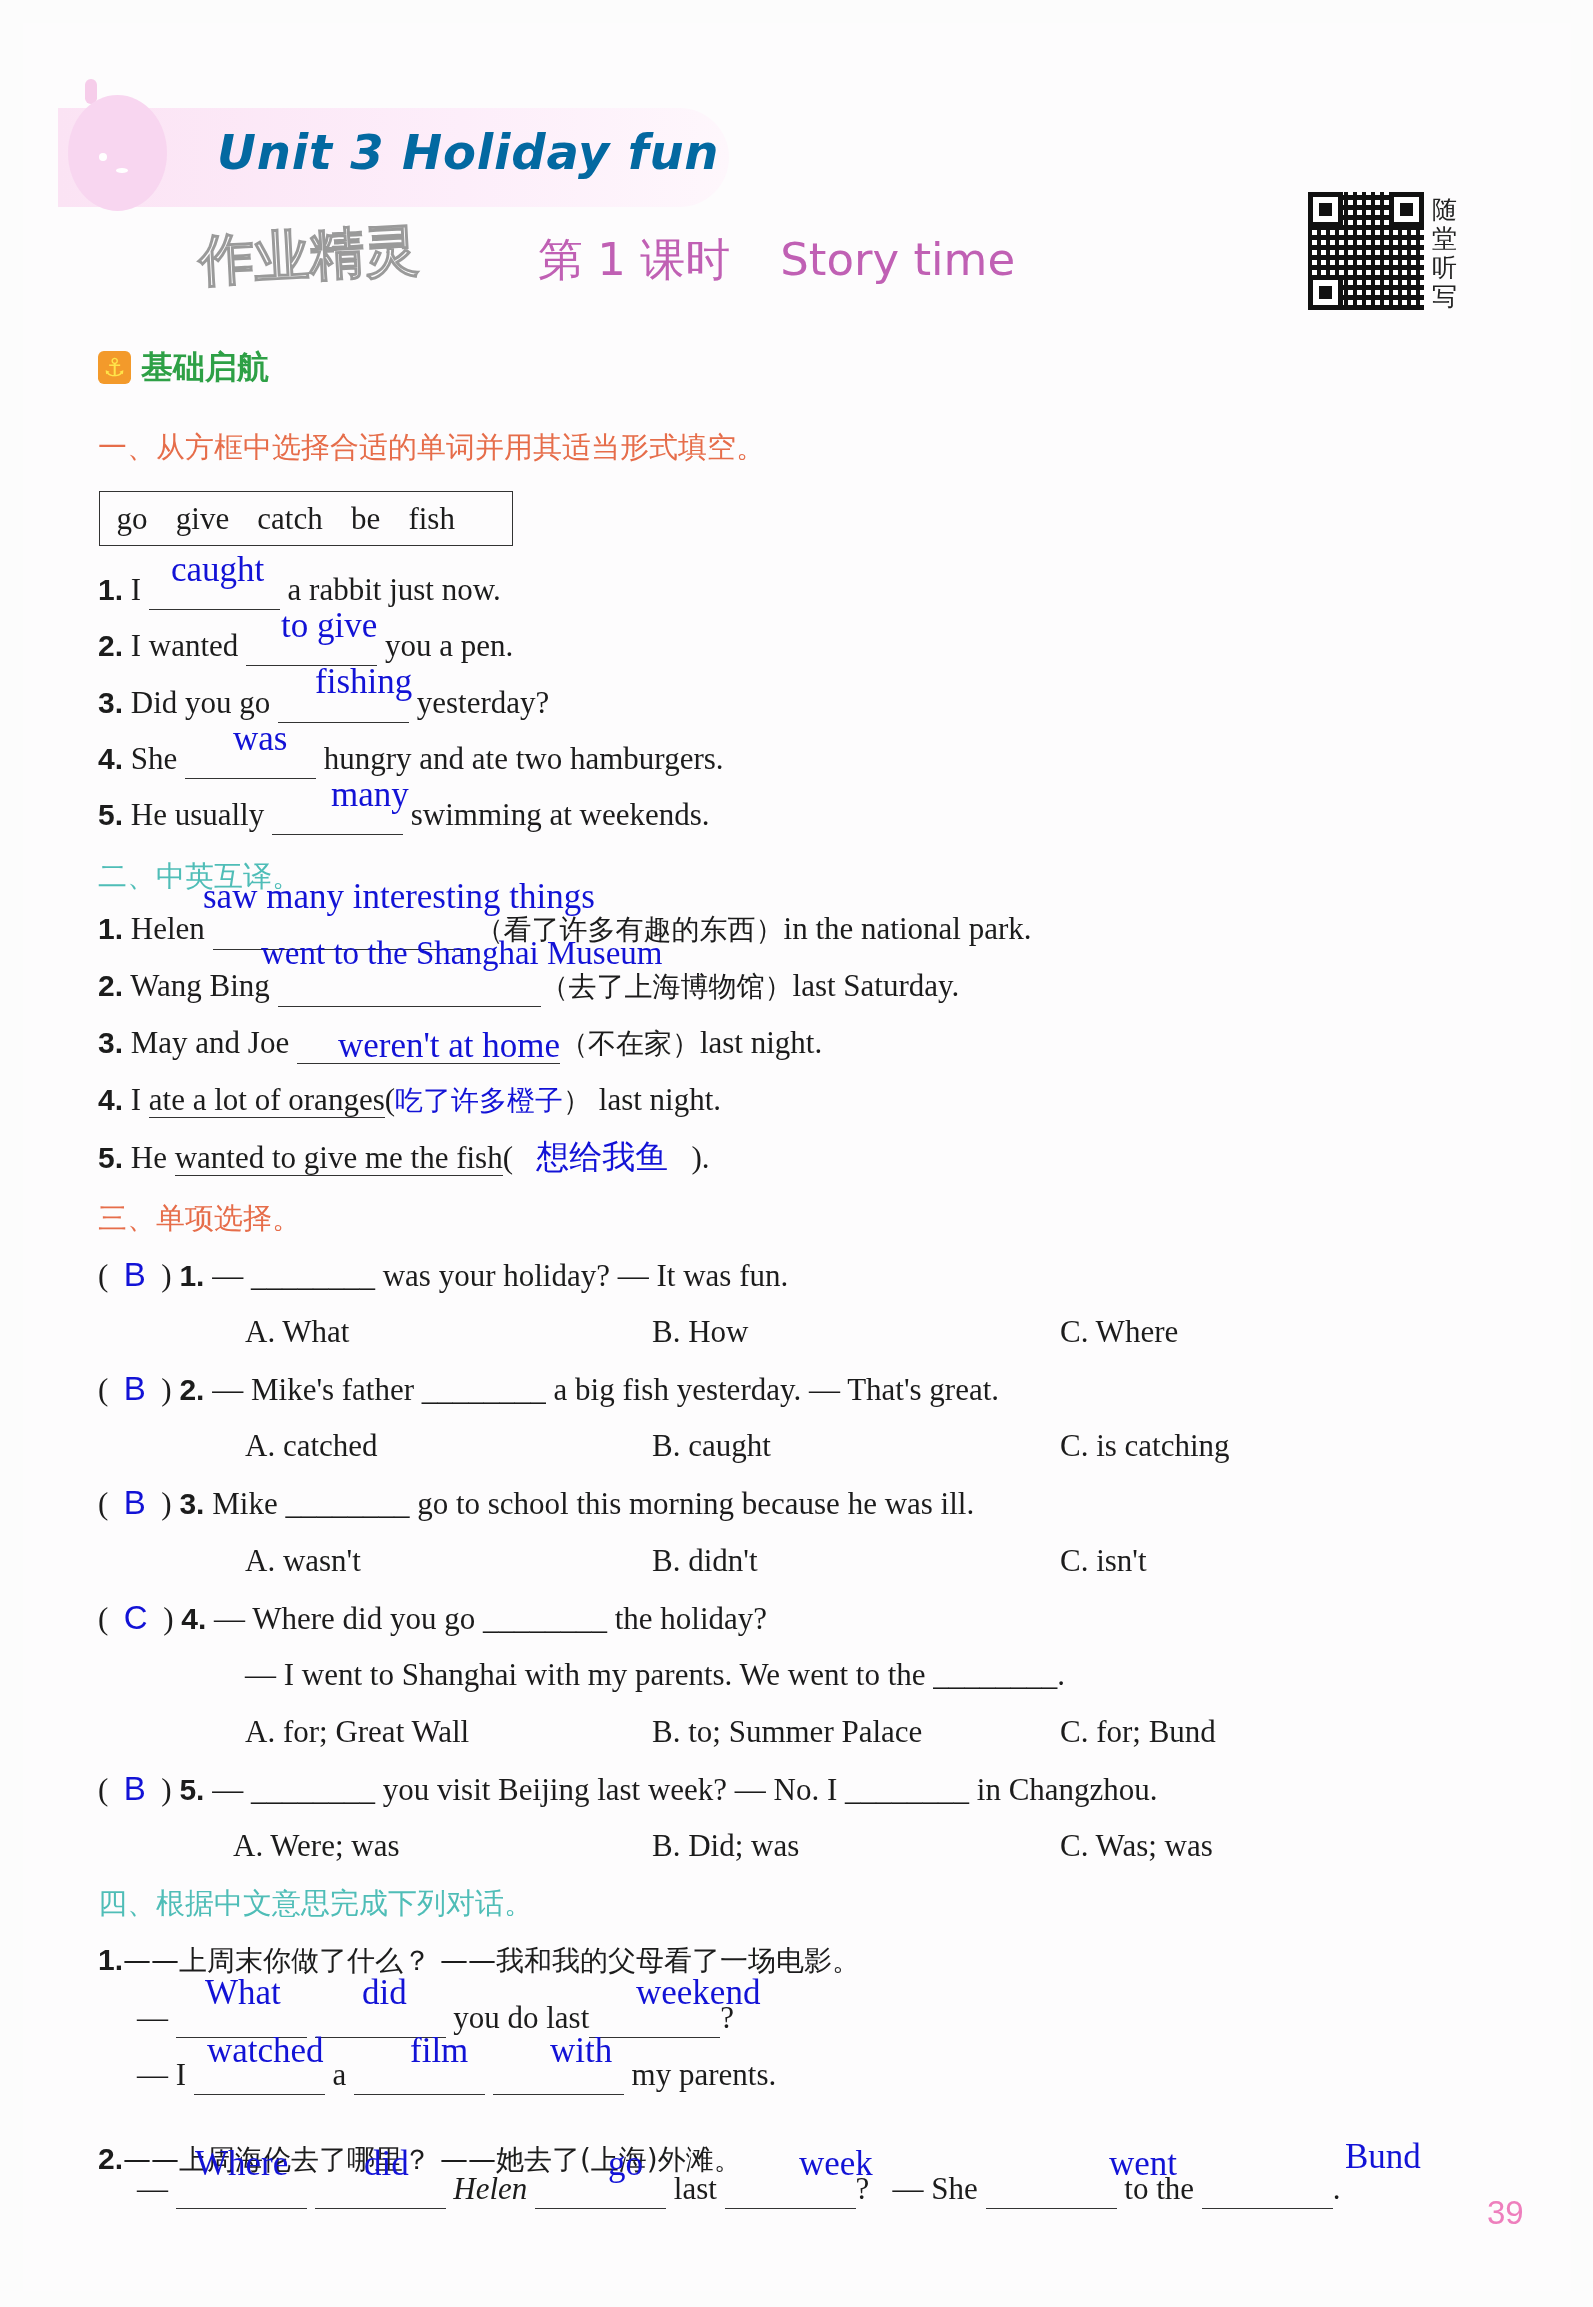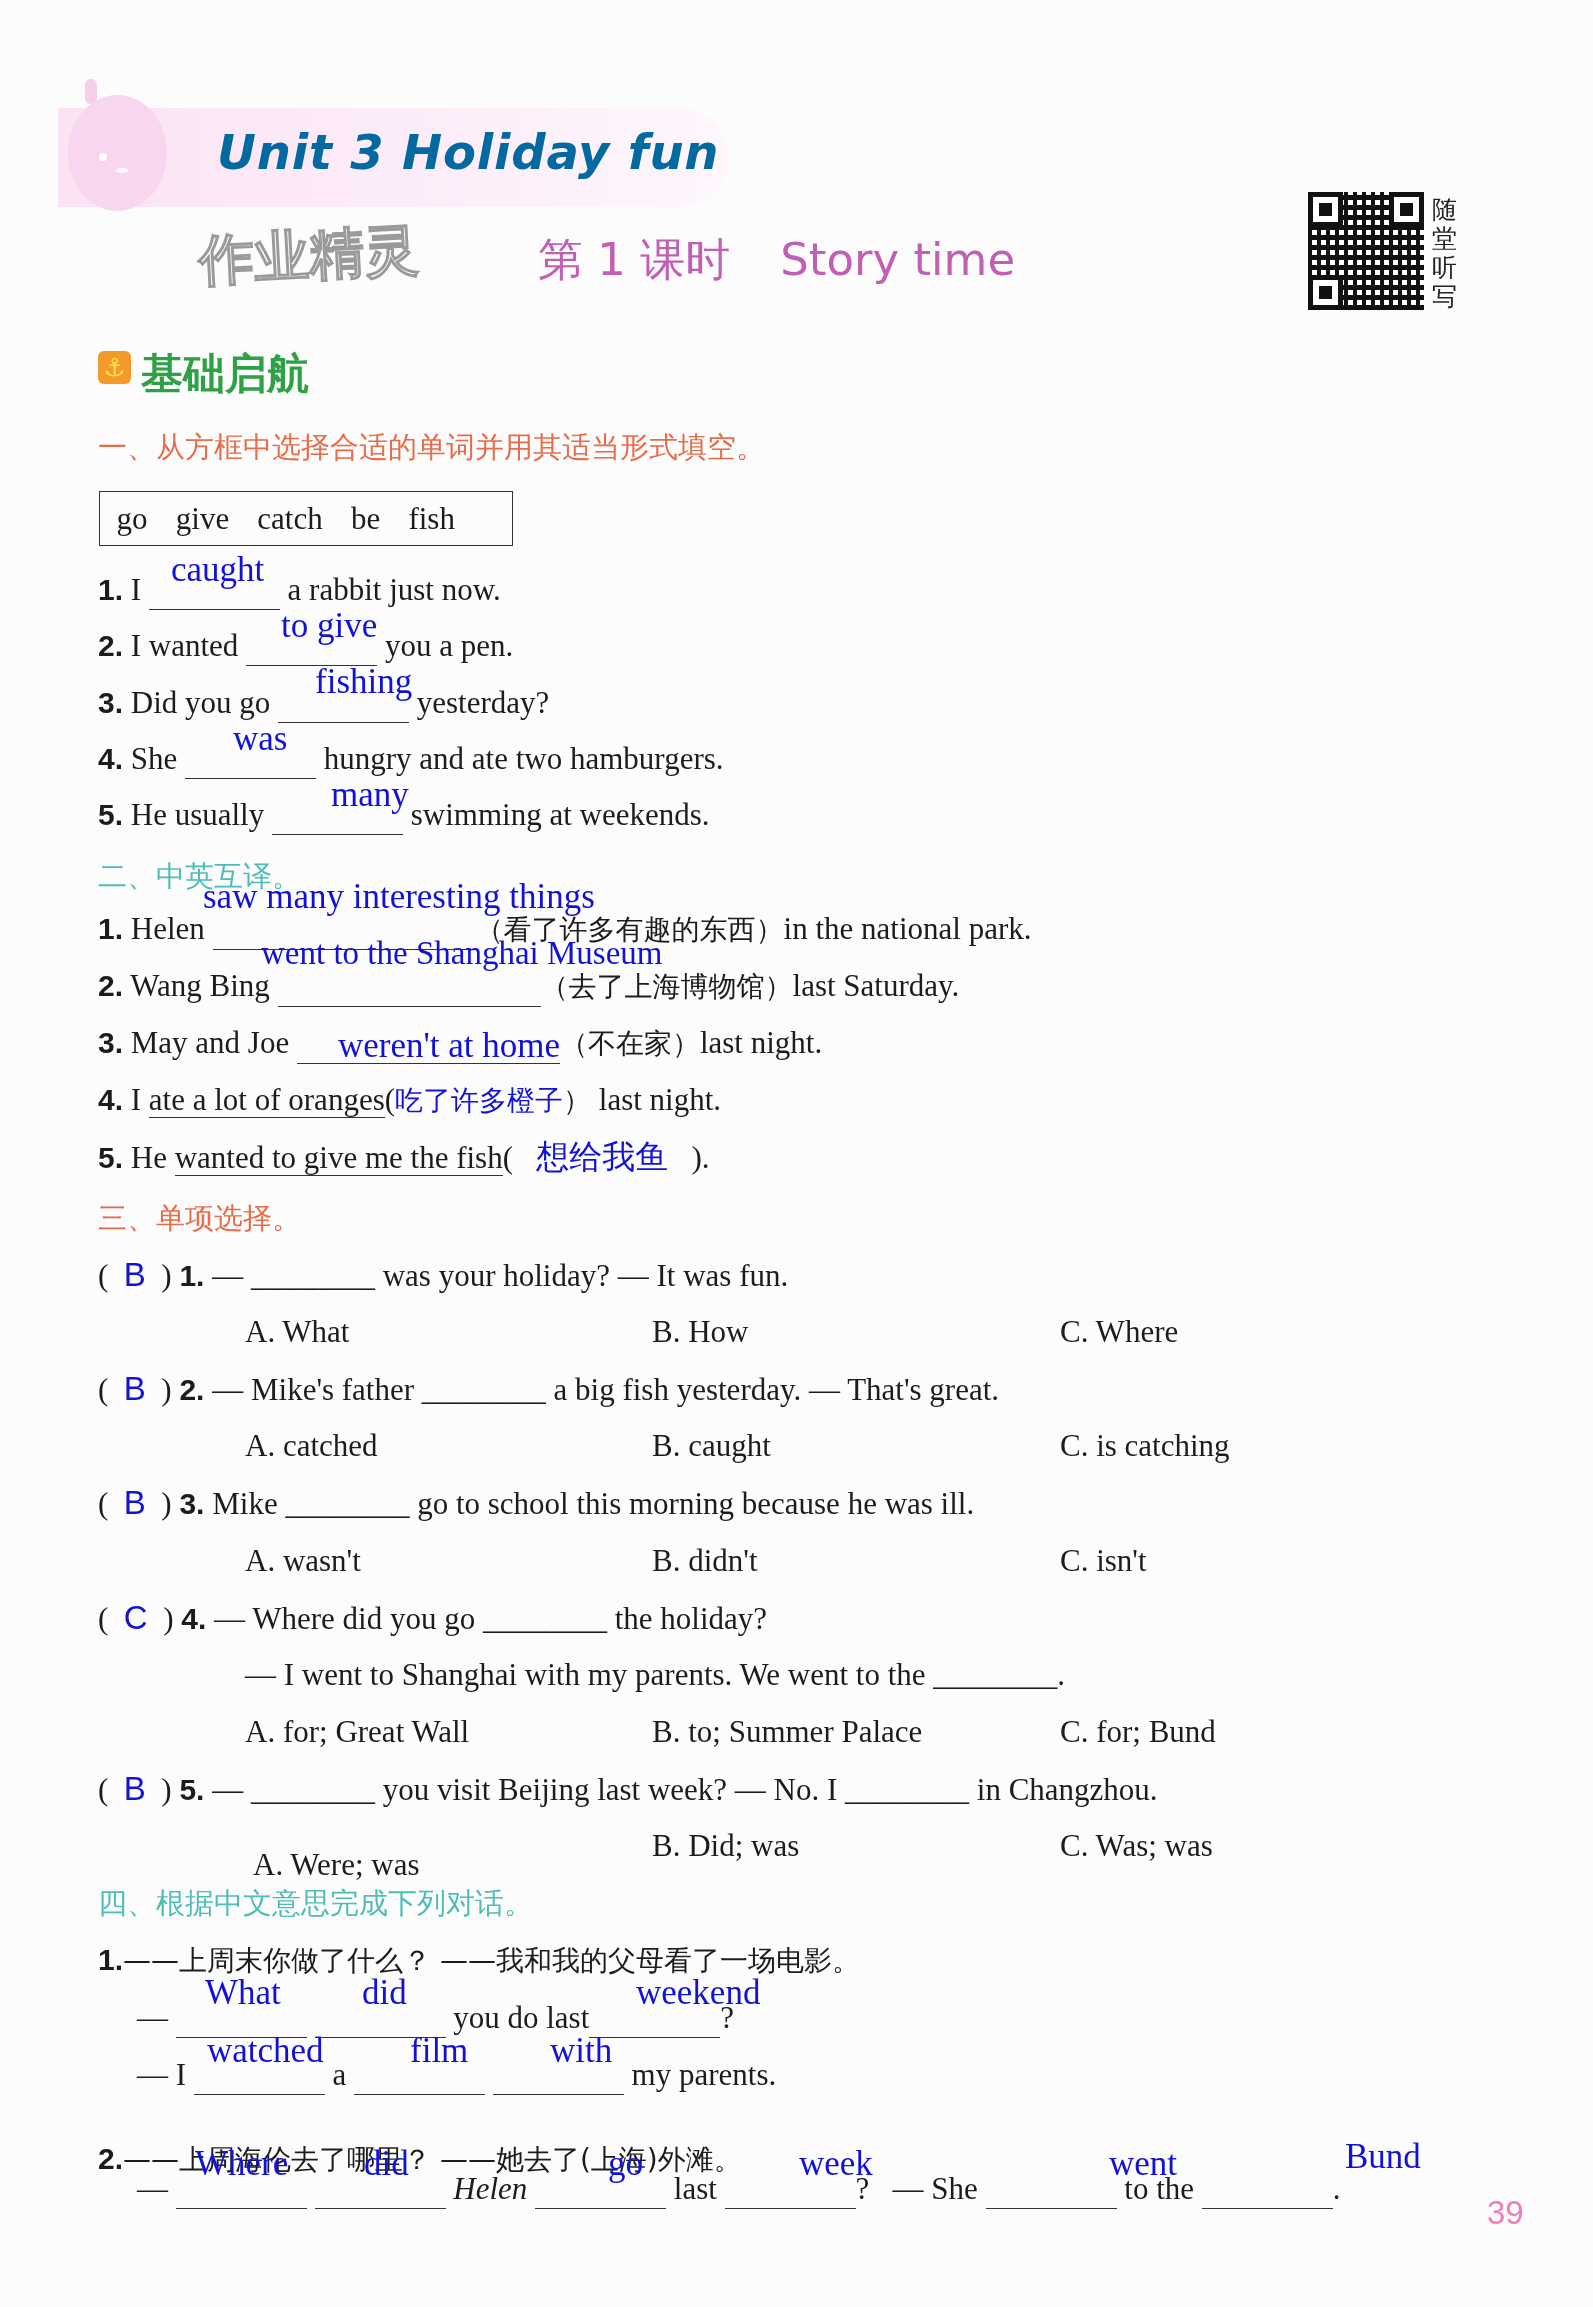--- a/index.html
+++ b/index.html
@@ -16,21 +16,21 @@
   .lesson-title{left:538px;top:230px;font-family:"DejaVu Sans",sans-serif;font-size:45px;color:#c060b4;}
   .lesson-title .sp{display:inline-block;width:50px;}
   .qr{left:1308px;top:192px;width:116px;height:118px;background:
       repeating-linear-gradient(0deg,#111 0 5px,transparent 5px 10px),
       repeating-linear-gradient(90deg,#111 0 4.1px,#fff 4.1px 9px);}
   .qr-finder{position:absolute;width:25px;height:25px;border:5px solid #111;background:#fff;}
   .qr-finder::after{content:"";position:absolute;left:5.8px;top:5.8px;width:13.2px;height:13.2px;background:#111;}
   .qr-label{left:1432px;top:195px;font-family:"DejaVu Sans",sans-serif;font-size:25px;line-height:29px;color:#222;white-space:normal;width:28px;}
   
   .badge{left:98px;top:351px;width:33px;height:33px;border-radius:5.8px;background:#f39a2b;color:#ffe54a;font-size:25px;line-height:33px;text-align:center;font-family:"DejaVu Sans",sans-serif;font-weight:bold;}
-  .sec-main{left:141px;top:346px;font-family:"DejaVu Sans",sans-serif;font-weight:bold;font-size:42px;color:#2ea046;}
+  .sec-main{left:141px;top:346px;font-family:"DejaVu Sans",sans-serif;font-weight:bold;font-size:32px;color:#2ea046;}
   .sec-h{font-family:"DejaVu Sans",sans-serif;font-size:29px;}
   .orange{color:#e66d4a;}
   .teal{color:#4fbdb7;}
   .wordbox{left:99px;top:491px;width:412px;height:53px;border:1.7px solid #333;font-size:31px;line-height:53px;word-spacing:0;}
   .wordbox span{margin-left:16.6px;margin-right:11.6px;}
   .line{font-size:31px;line-height:40px;}
   .num{font-family:"Liberation Sans","DejaVu Sans",sans-serif;font-weight:bold;font-size:30px;}
   .blank{display:inline-block;border-bottom:1.7px solid #333;height:33px;vertical-align:bottom;}
   .ans{position:absolute;color:#1212d6;font-family:"Liberation Serif",serif;font-size:35px;white-space:nowrap;}
   .ans-cn{color:#1212d6;font-family:"DejaVu Sans",sans-serif;}
@@ -163,21 +163,21 @@
   (&nbsp;&nbsp;<span class="paren-ans">C</span>&nbsp;&nbsp;) <span class="num">4.</span> <span>— Where did you go ________ the holiday?</span>
 </div>
 <div class="abs line" style="left:245px;top:1655px;">— I went to Shanghai with my parents.  We went to the ________.</div>
 <div class="abs line opt" style="left:245px;top:1712px;">A. for; Great Wall</div>
 <div class="abs line opt" style="left:652px;top:1712px;">B. to; Summer Palace</div>
 <div class="abs line opt" style="left:1060px;top:1712px;">C. for; Bund</div>
 
 <div class="abs line" style="left:98px;top:1769px;">
   (&nbsp;&nbsp;<span class="paren-ans">B</span>&nbsp;&nbsp;) <span class="num">5.</span> <span>— ________ you visit Beijing last week?    — No. I ________ in Changzhou.</span>
 </div>
-<div class="abs line opt" style="left:253px;top:1826px;margin-top:19px;">A. Were; was</div>
+<div class="abs line opt" style="left:233px;top:1826px;">A. Were; was</div>
 <div class="abs line opt" style="left:652px;top:1826px;">B. Did; was</div>
 <div class="abs line opt" style="left:1060px;top:1826px;">C. Was; was</div>
 
 <div class="abs sec-h teal" style="left:98px;top:1884px;">四、根据中文意思完成下列对话。</div>
 
 <div class="abs line" style="left:98px;top:1940px;">
   <span class="num">1.</span><span class="cn">——上周末你做了什么？  ——我和我的父母看了一场电影。</span>
 </div>
 
 <div class="abs line" style="left:137px;top:1998px;">

